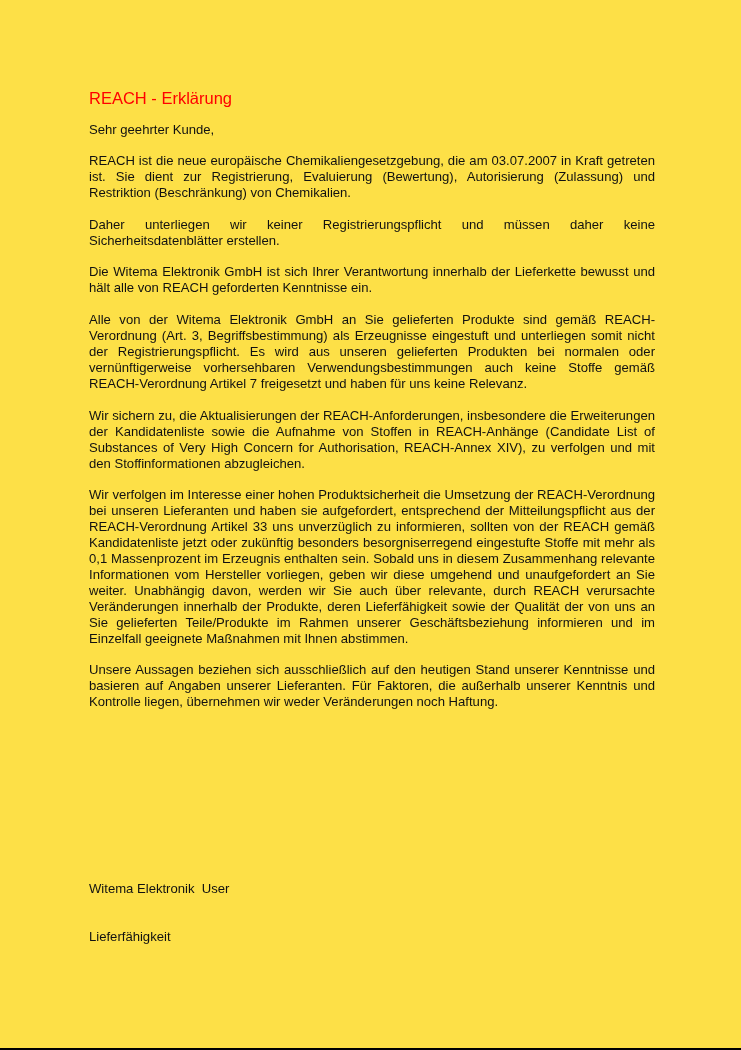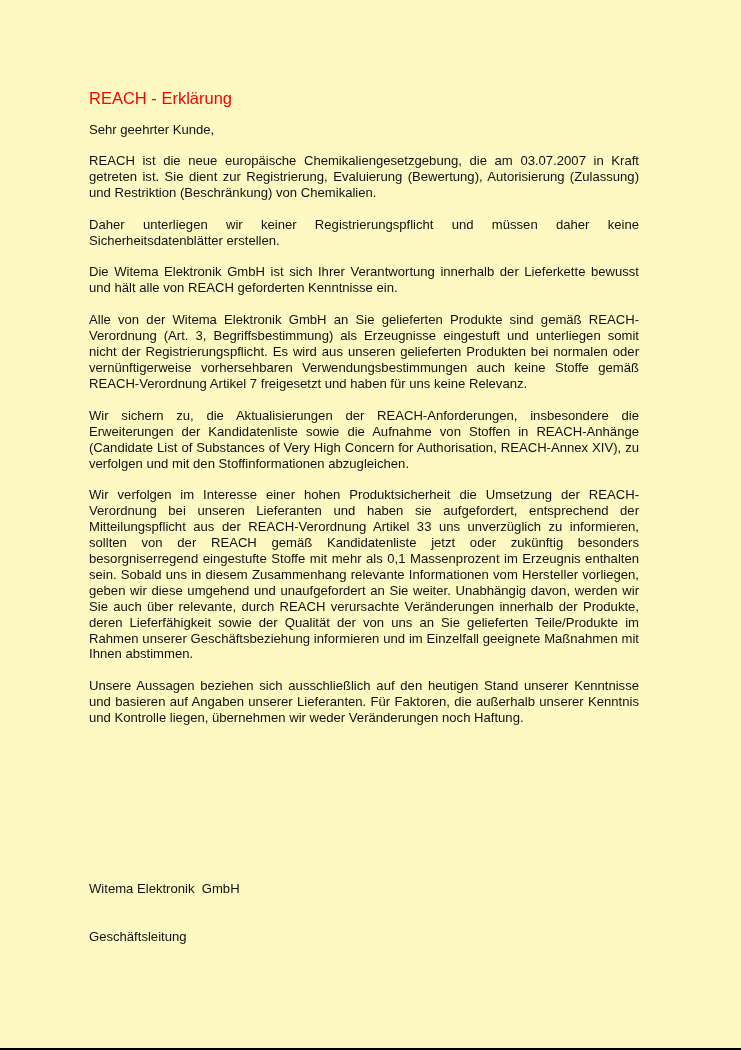--- a/index.html
+++ b/index.html
@@ -15,40 +15,40 @@
       font-family: "Liberation Sans", sans-serif;
       color: #111111;
     }
     .page {
       position: absolute;
       left: 0;
       top: 0;
       width: 741px;
       height: 1048px;
       border-bottom: 2px solid #000000;
-      background: #fef9c3;
+      background: #fde047;
     }
     .content {
       position: absolute;
       left: 89px;
       top: 87px;
       width: 566px;
     }
     .title {
       color: #ff0000;
       font-size: 16.5px;
       line-height: 22px;
       margin: 0 0 13px 0;
       font-weight: normal;
     }
     .para {
       font-size: 13.1px;
       line-height: 15.9px;
       text-align: justify;
-      margin: 0 16px 16px 0;
+      margin: 0 0 16px 0;
       white-space: pre-line;
     }
     .greeting {
       margin-bottom: 15px;
     }
     .signature {
       position: absolute;
       left: 89px;
       font-size: 13.1px;
       line-height: 16px;
@@ -66,15 +66,15 @@
     <h1 class="title" style="color: rgb(255, 0, 0);">REACH - Erklärung</h1>
     <p class="para greeting">Sehr geehrter Kunde,</p>
     <p class="para">REACH ist die neue europäische Chemikaliengesetzgebung, die am 03.07.2007 in Kraft getreten ist. Sie dient zur Registrierung, Evaluierung (Bewertung), Autorisierung (Zulassung) und Restriktion (Beschränkung) von Chemikalien.</p>
     <p class="para">Daher unterliegen wir keiner Registrierungspflicht und müssen daher keine Sicherheitsdatenblätter erstellen.</p>
     <p class="para">Die Witema Elektronik GmbH ist sich Ihrer Verantwortung innerhalb der Lieferkette bewusst und hält alle von REACH geforderten Kenntnisse ein.</p>
     <p class="para">Alle von der Witema Elektronik GmbH an Sie gelieferten Produkte sind gemäß REACH-Verordnung (Art. 3, Begriffsbestimmung) als Erzeugnisse eingestuft und unterliegen somit nicht der Registrierungspflicht. Es wird aus unseren gelieferten Produkten bei normalen oder vernünftigerweise vorhersehbaren Verwendungsbestimmungen auch keine Stoffe gemäß REACH-Verordnung Artikel 7 freigesetzt und haben für uns keine Relevanz.</p>
     <p class="para">Wir sichern zu, die Aktualisierungen der REACH-Anforderungen, insbesondere die Erweiterungen der Kandidatenliste sowie die Aufnahme von Stoffen in REACH-Anhänge (Candidate List of Substances of Very High Concern for Authorisation, REACH-Annex XIV), zu verfolgen und mit den Stoffinformationen abzugleichen.</p>
     <p class="para">Wir verfolgen im Interesse einer hohen Produktsicherheit die Umsetzung der REACH-Verordnung bei unseren Lieferanten und haben sie aufgefordert, entsprechend der Mitteilungspflicht aus der REACH-Verordnung Artikel 33 uns unverzüglich zu informieren, sollten von der REACH gemäß Kandidatenliste jetzt oder zukünftig besonders besorgniserregend eingestufte Stoffe mit mehr als 0,1 Massenprozent im Erzeugnis enthalten sein. Sobald uns in diesem Zusammenhang relevante Informationen vom Hersteller vorliegen, geben wir diese umgehend und unaufgefordert an Sie weiter. Unabhängig davon, werden wir Sie auch über relevante, durch REACH verursachte Veränderungen innerhalb der Produkte, deren Lieferfähigkeit sowie der Qualität der von uns an Sie gelieferten Teile/Produkte im Rahmen unserer Geschäftsbeziehung informieren und im Einzelfall geeignete Maßnahmen mit Ihnen abstimmen.</p>
     <p class="para">Unsere Aussagen beziehen sich ausschließlich auf den heutigen Stand unserer Kenntnisse und basieren auf Angaben unserer Lieferanten. Für Faktoren, die außerhalb unserer Kenntnis und Kontrolle liegen, übernehmen wir weder Veränderungen noch Haftung.</p>
   </div>
-  <p class="signature sig-company">Witema Elektronik  GmbH</p>
-  <p class="signature sig-role">Geschäftsleitung</p>
+  <p class="signature sig-company">Witema Elektronik  User</p>
+  <p class="signature sig-role">Lieferfähigkeit</p>
 </div>
 
 </body></html>

